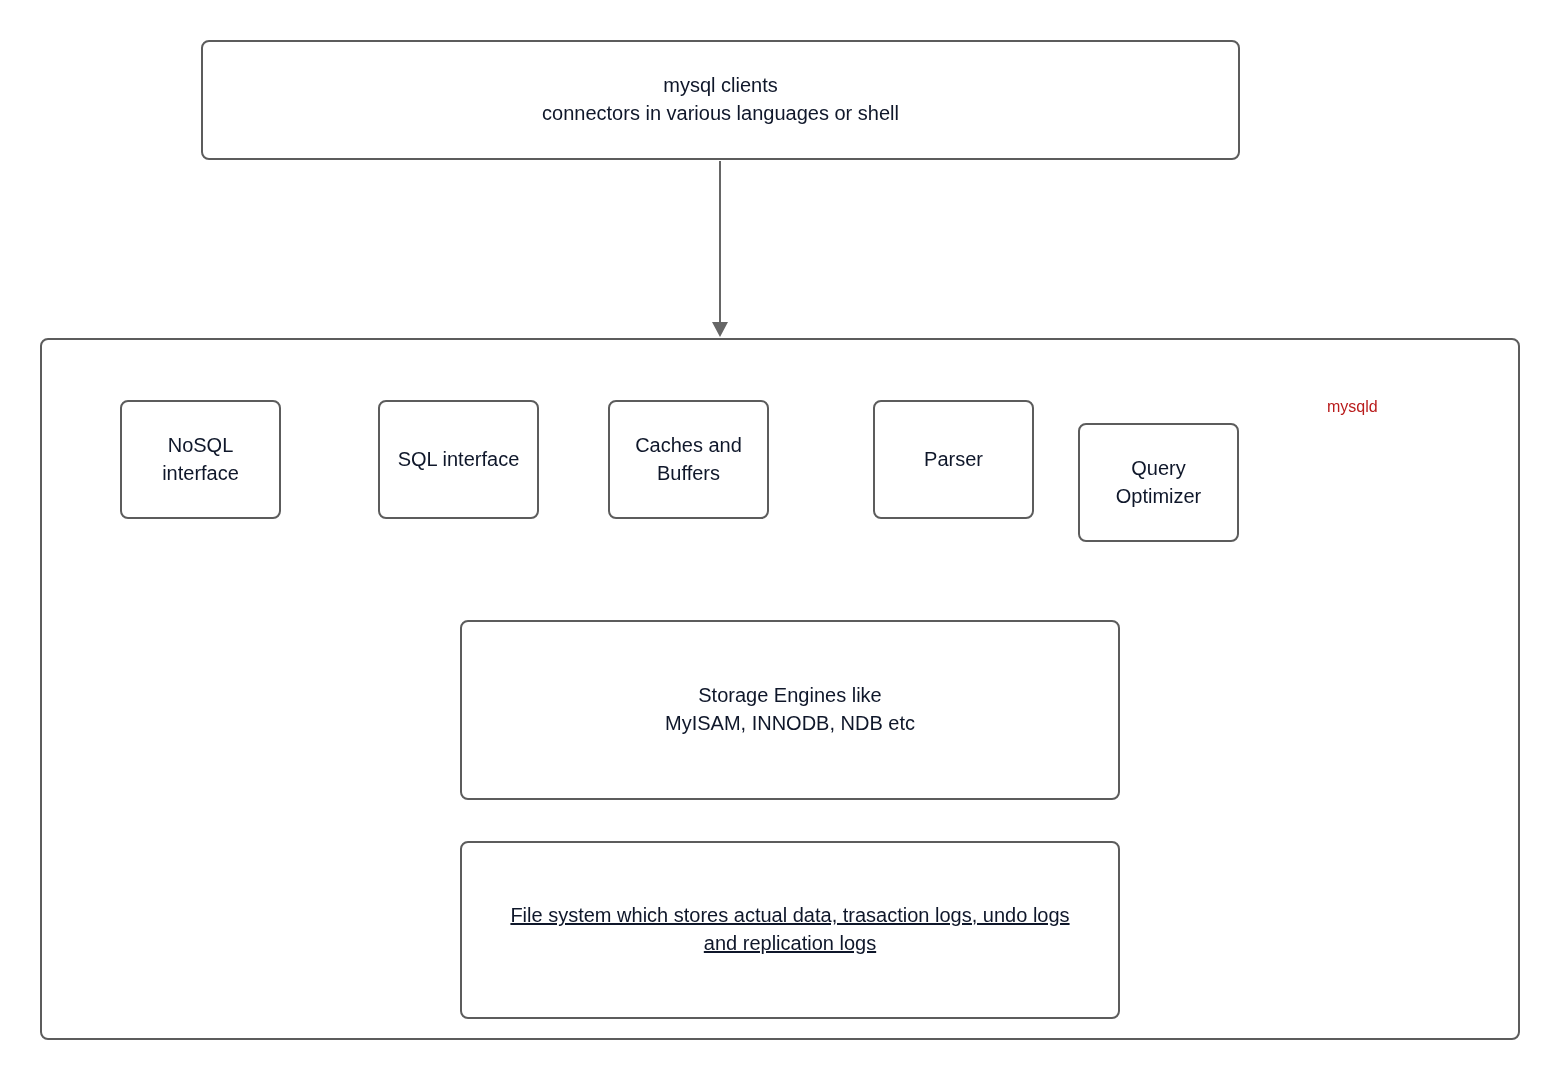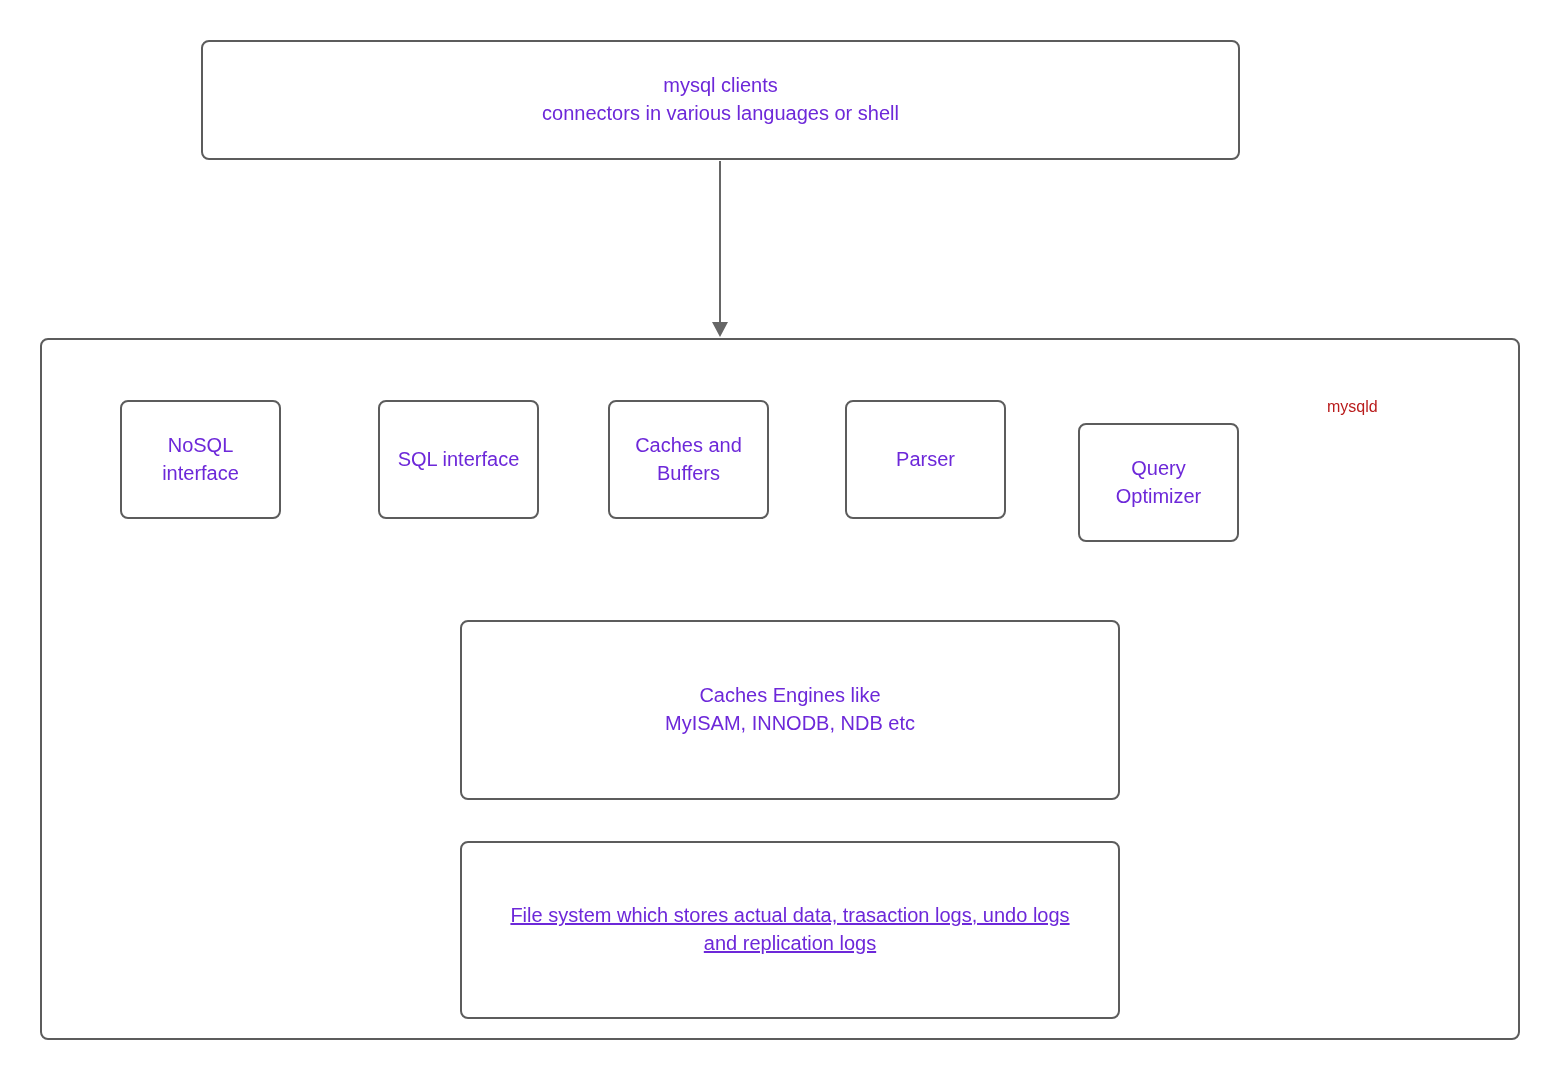--- a/index.html
+++ b/index.html
@@ -22,21 +22,21 @@
     border: 2px solid #5c5c5c;
     border-radius: 8px;
     background: #ffffff;
     display: flex;
     align-items: center;
     justify-content: center;
     text-align: center;
     font-size: 20px;
     line-height: 1.38;
     white-space: pre-line;
-    color: #6d28d9;
+    color: #0f172a;
   }
   .clients {
     left: 201px;
     top: 40px;
     width: 1039px;
     height: 120px;
   }
   .mysqld-container {
     left: 40px;
     top: 338px;
@@ -51,21 +51,21 @@
     color: #b91c1c;
   }
   .comp {
     top: 400px;
     height: 119px;
     width: 161px;
   }
   .comp-nosql    { left: 120px; }
   .comp-sql      { left: 378px; }
   .comp-caches   { left: 608px; }
-  .comp-parser   { left: 845px; }
+  .comp-parser   { left: 873px; }
   .comp-query    { left: 1078px; margin-top: 23px; }
   .storage {
     left: 460px;
     top: 620px;
     width: 660px;
     height: 180px;
     padding: 0 8px;
   }
   .filesystem {
     left: 460px;
@@ -115,19 +115,19 @@
   <div class="node comp comp-sql">SQL interface</div>
 
   <div class="node comp comp-caches">Caches and
 Buffers</div>
 
   <div class="node comp comp-parser">Parser</div>
 
   <div class="node comp comp-query">Query
 Optimizer</div>
 
-  <div class="node storage">Caches Engines like
+  <div class="node storage">Storage Engines like
 MyISAM, INNODB, NDB etc</div>
 
   <div class="node filesystem">File system which stores actual data, trasaction logs, undo logs
 and replication logs</div>
 
 </div>
 
 </body></html>

